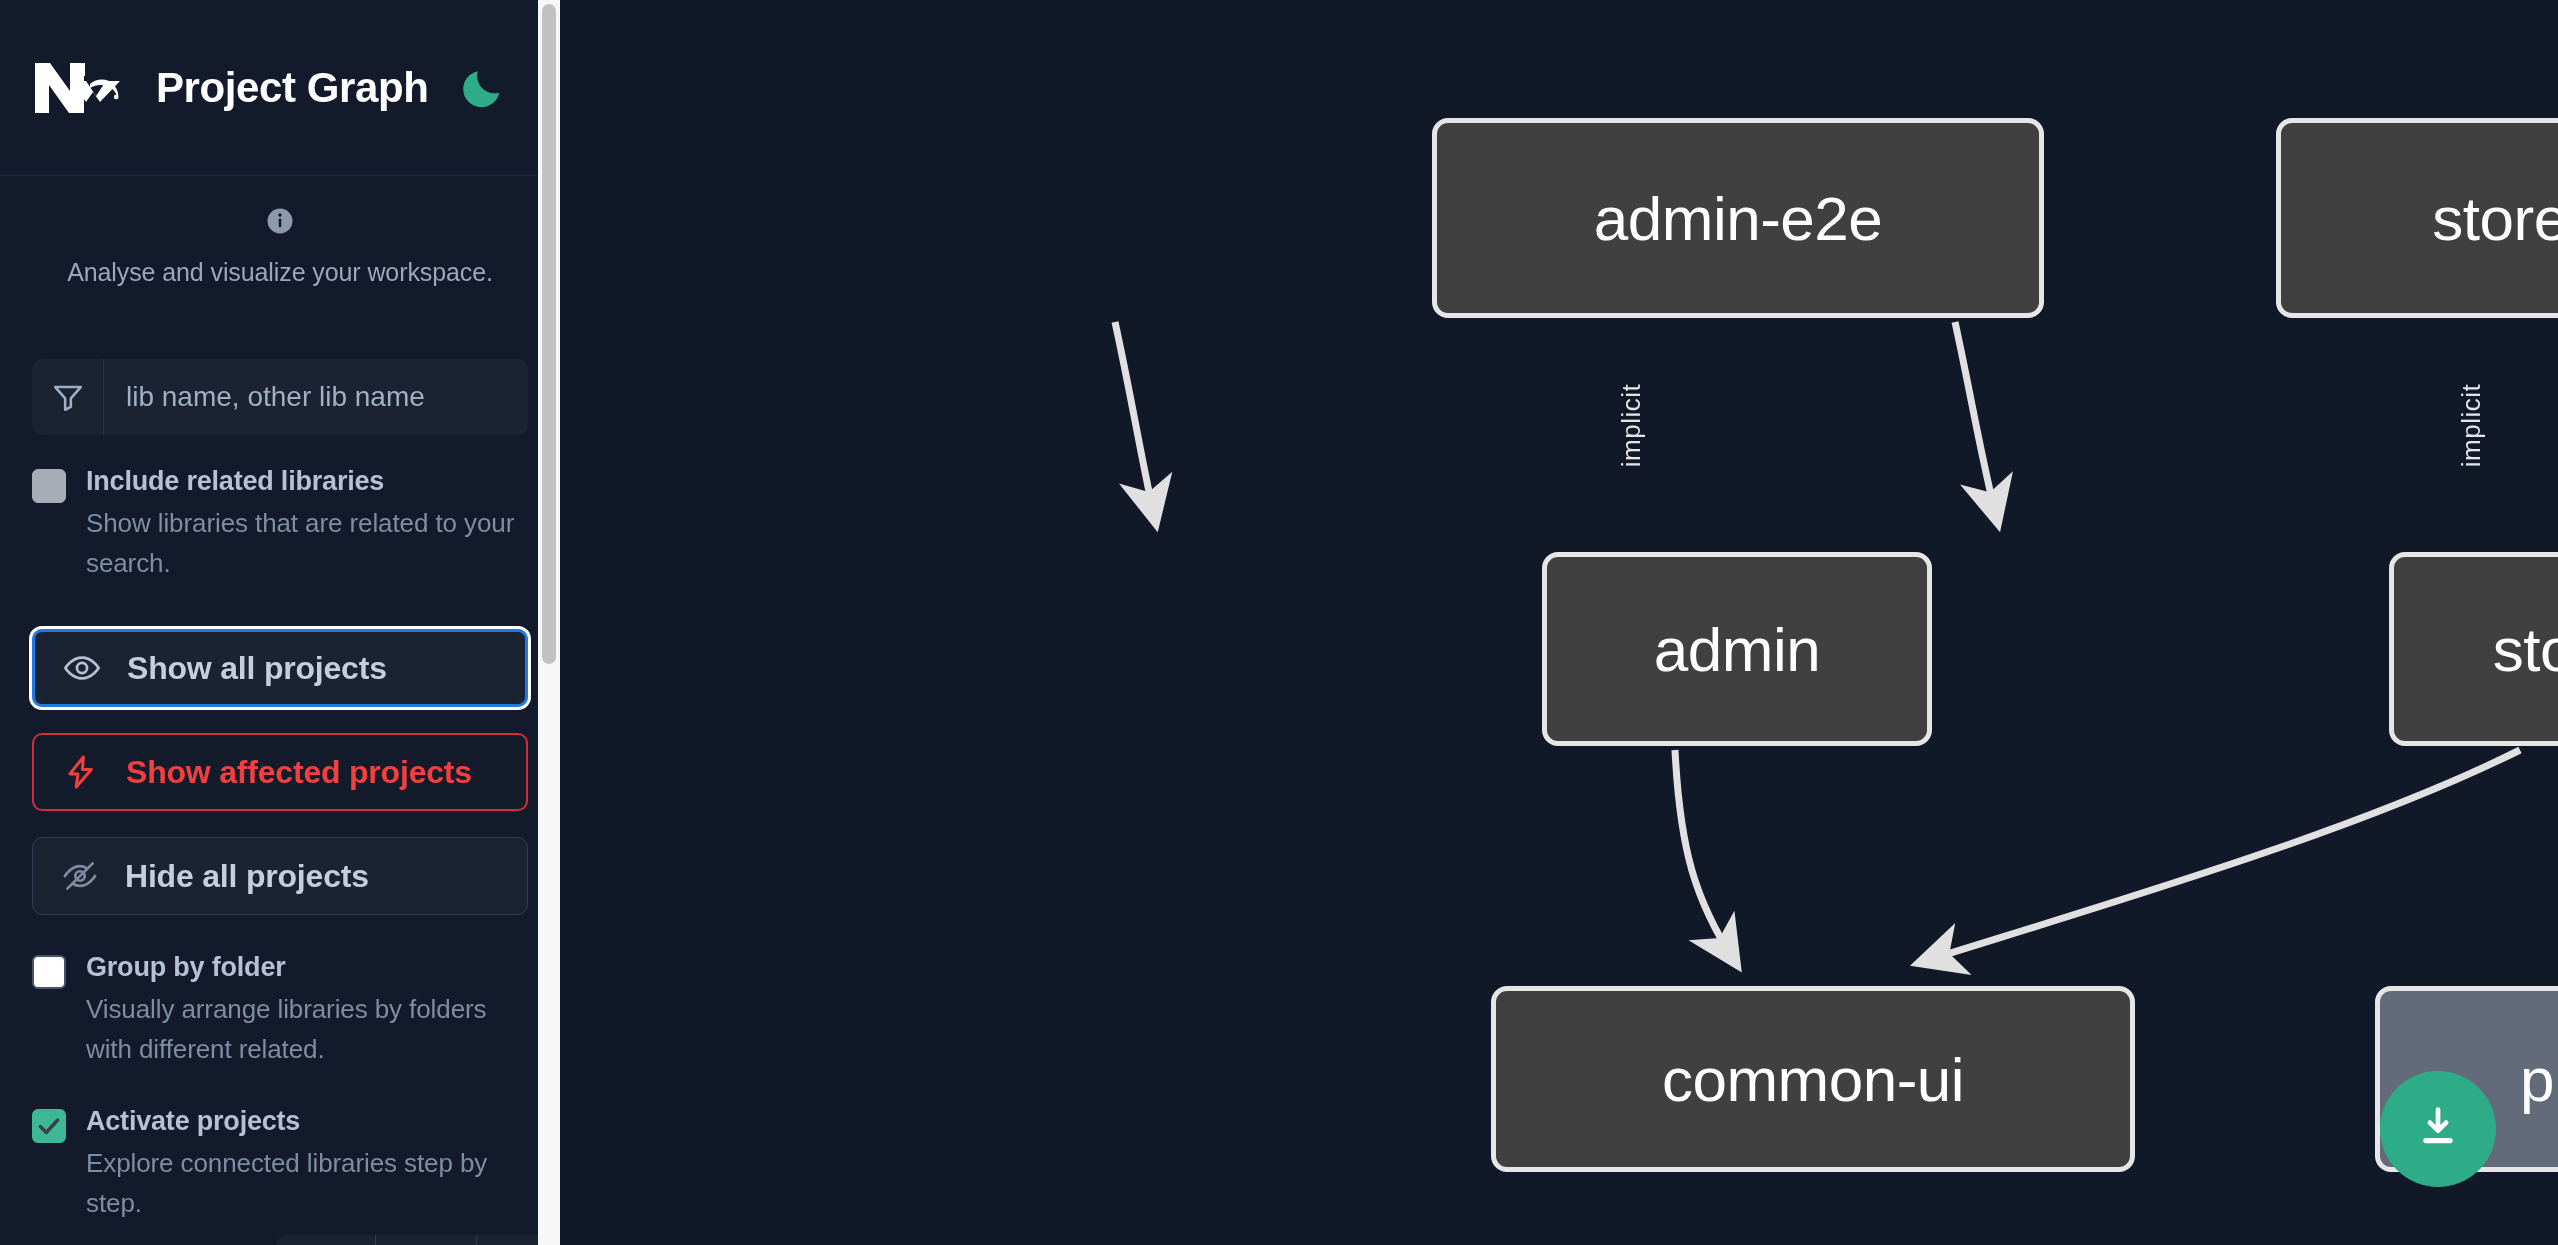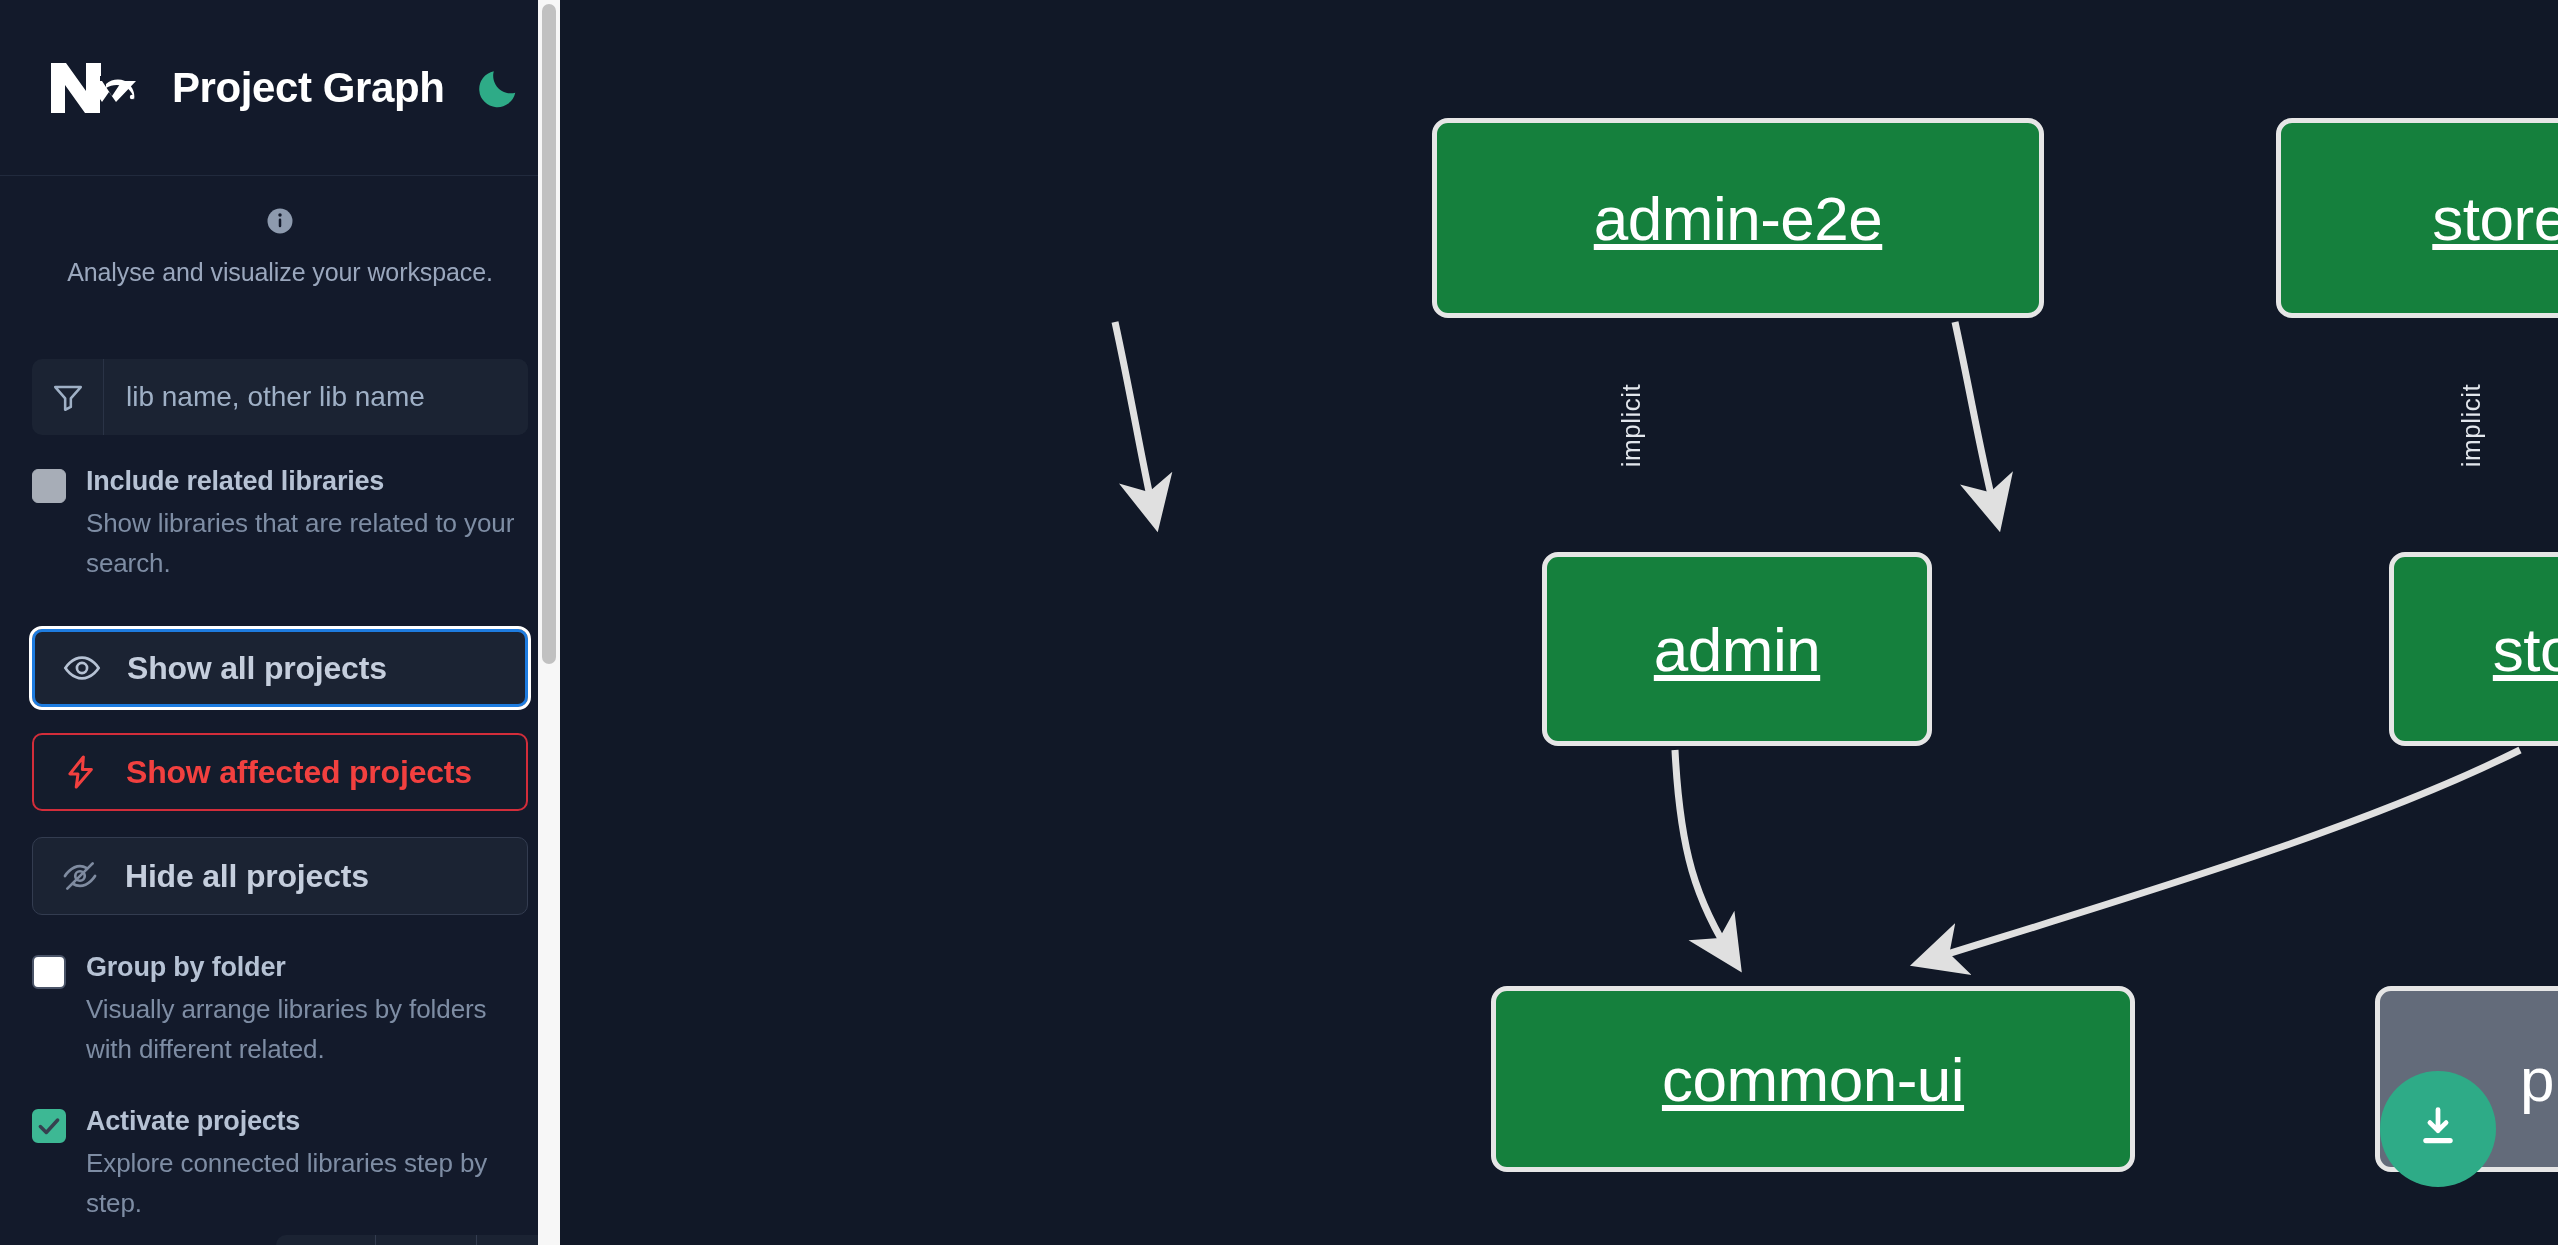--- a/index.html
+++ b/index.html
@@ -17,21 +17,21 @@
     width: 560px; height: 1245px;
     background: #131a2b;
     flex: 0 0 560px;
     overflow: hidden;
   }
   #sidebar-inner { position: relative; width: 560px; height: 1245px; }
 
   .sb-header {
     height: 176px;
     display: flex; align-items: center;
-    padding-left: 48px;
+    padding-left: 32px;
     border-bottom: 1px solid #212a3d;
   }
   .nx-logo { width: 92px; height: 62px; flex: 0 0 92px; }
   .sb-title {
     color: #ffffff;
     font-size: 42px;
     font-weight: 700;
     letter-spacing: -0.4px;
     margin-left: 32px;
     white-space: nowrap;
@@ -166,21 +166,21 @@
   .node {
     position: absolute;
     border-radius: 16px;
     border: 5px solid #e6e6e6;
     display: flex; align-items: center; justify-content: center;
     color: #ffffff;
     font-size: 62px;
     letter-spacing: -0.5px;
     cursor: pointer;
   }
-  .node.pink { background: #15803d; text-decoration: underline; }
+  .node.pink { background: #404040; }
   .node.grey { background: #636b7a; }
 
   .edge-label {
     position: absolute;
     color: #e2e6ec;
     font-size: 26px;
     letter-spacing: 0.5px;
     transform-origin: center center;
     white-space: nowrap;
     pointer-events: none;

